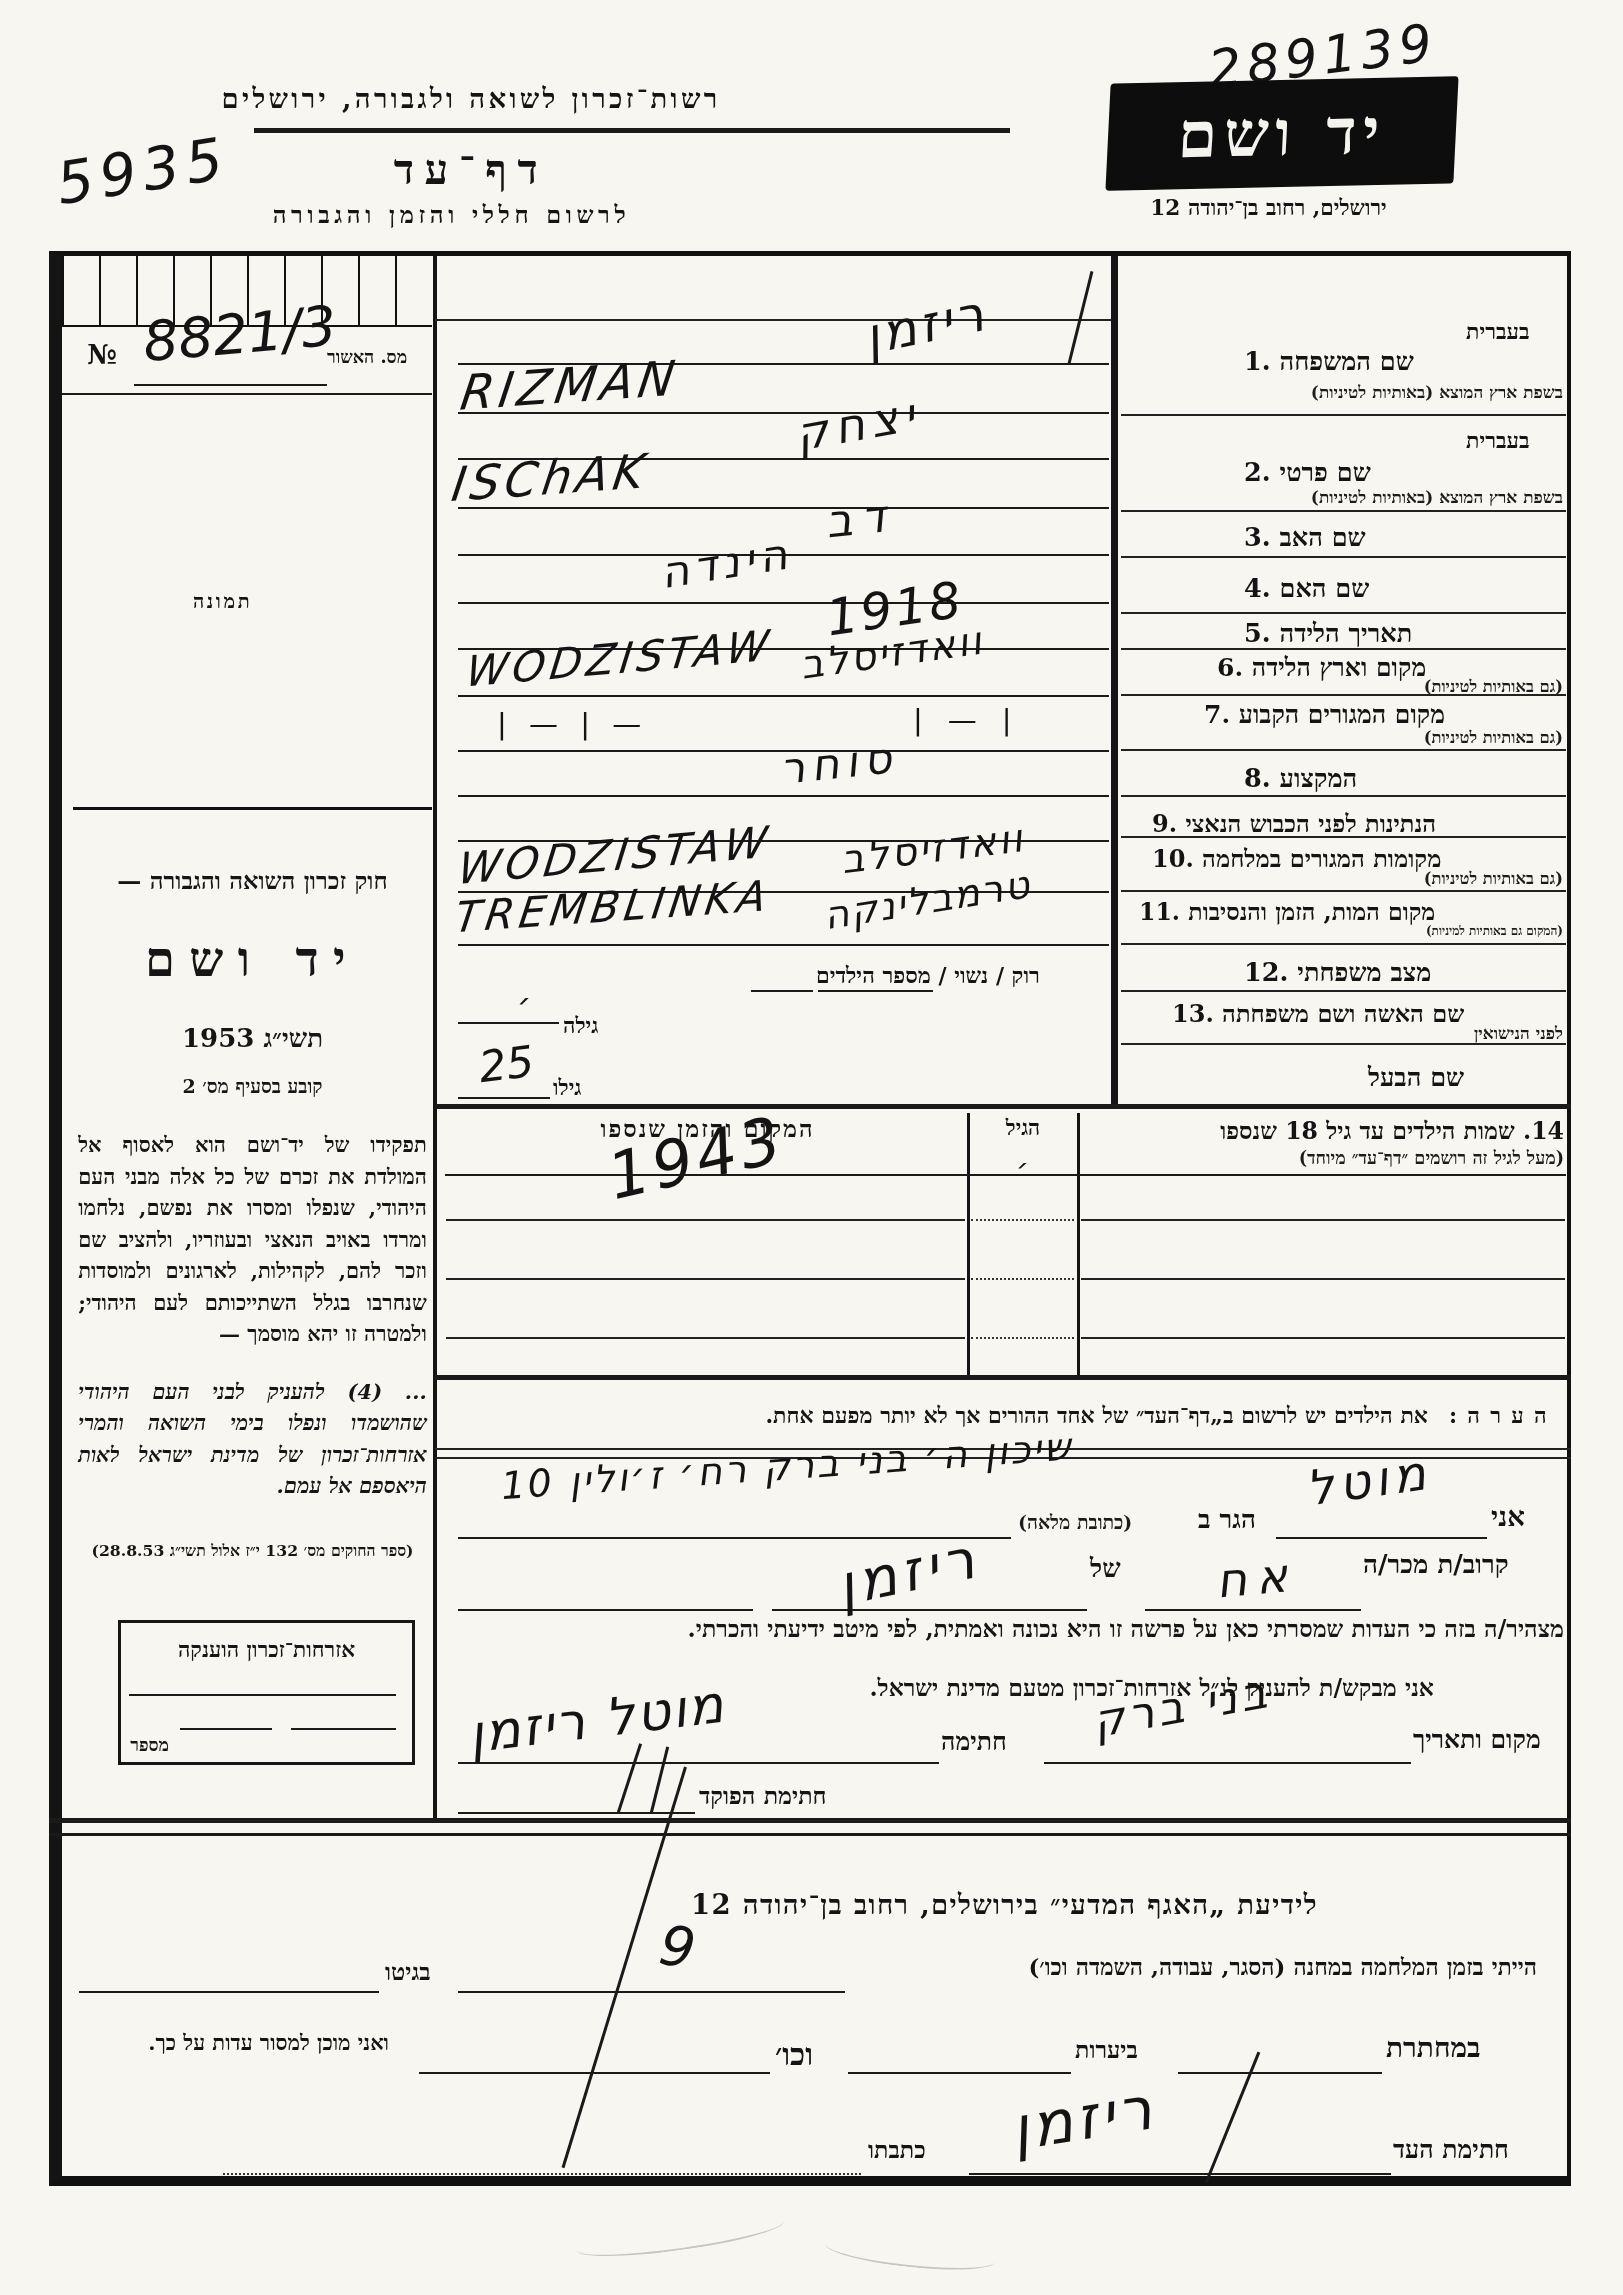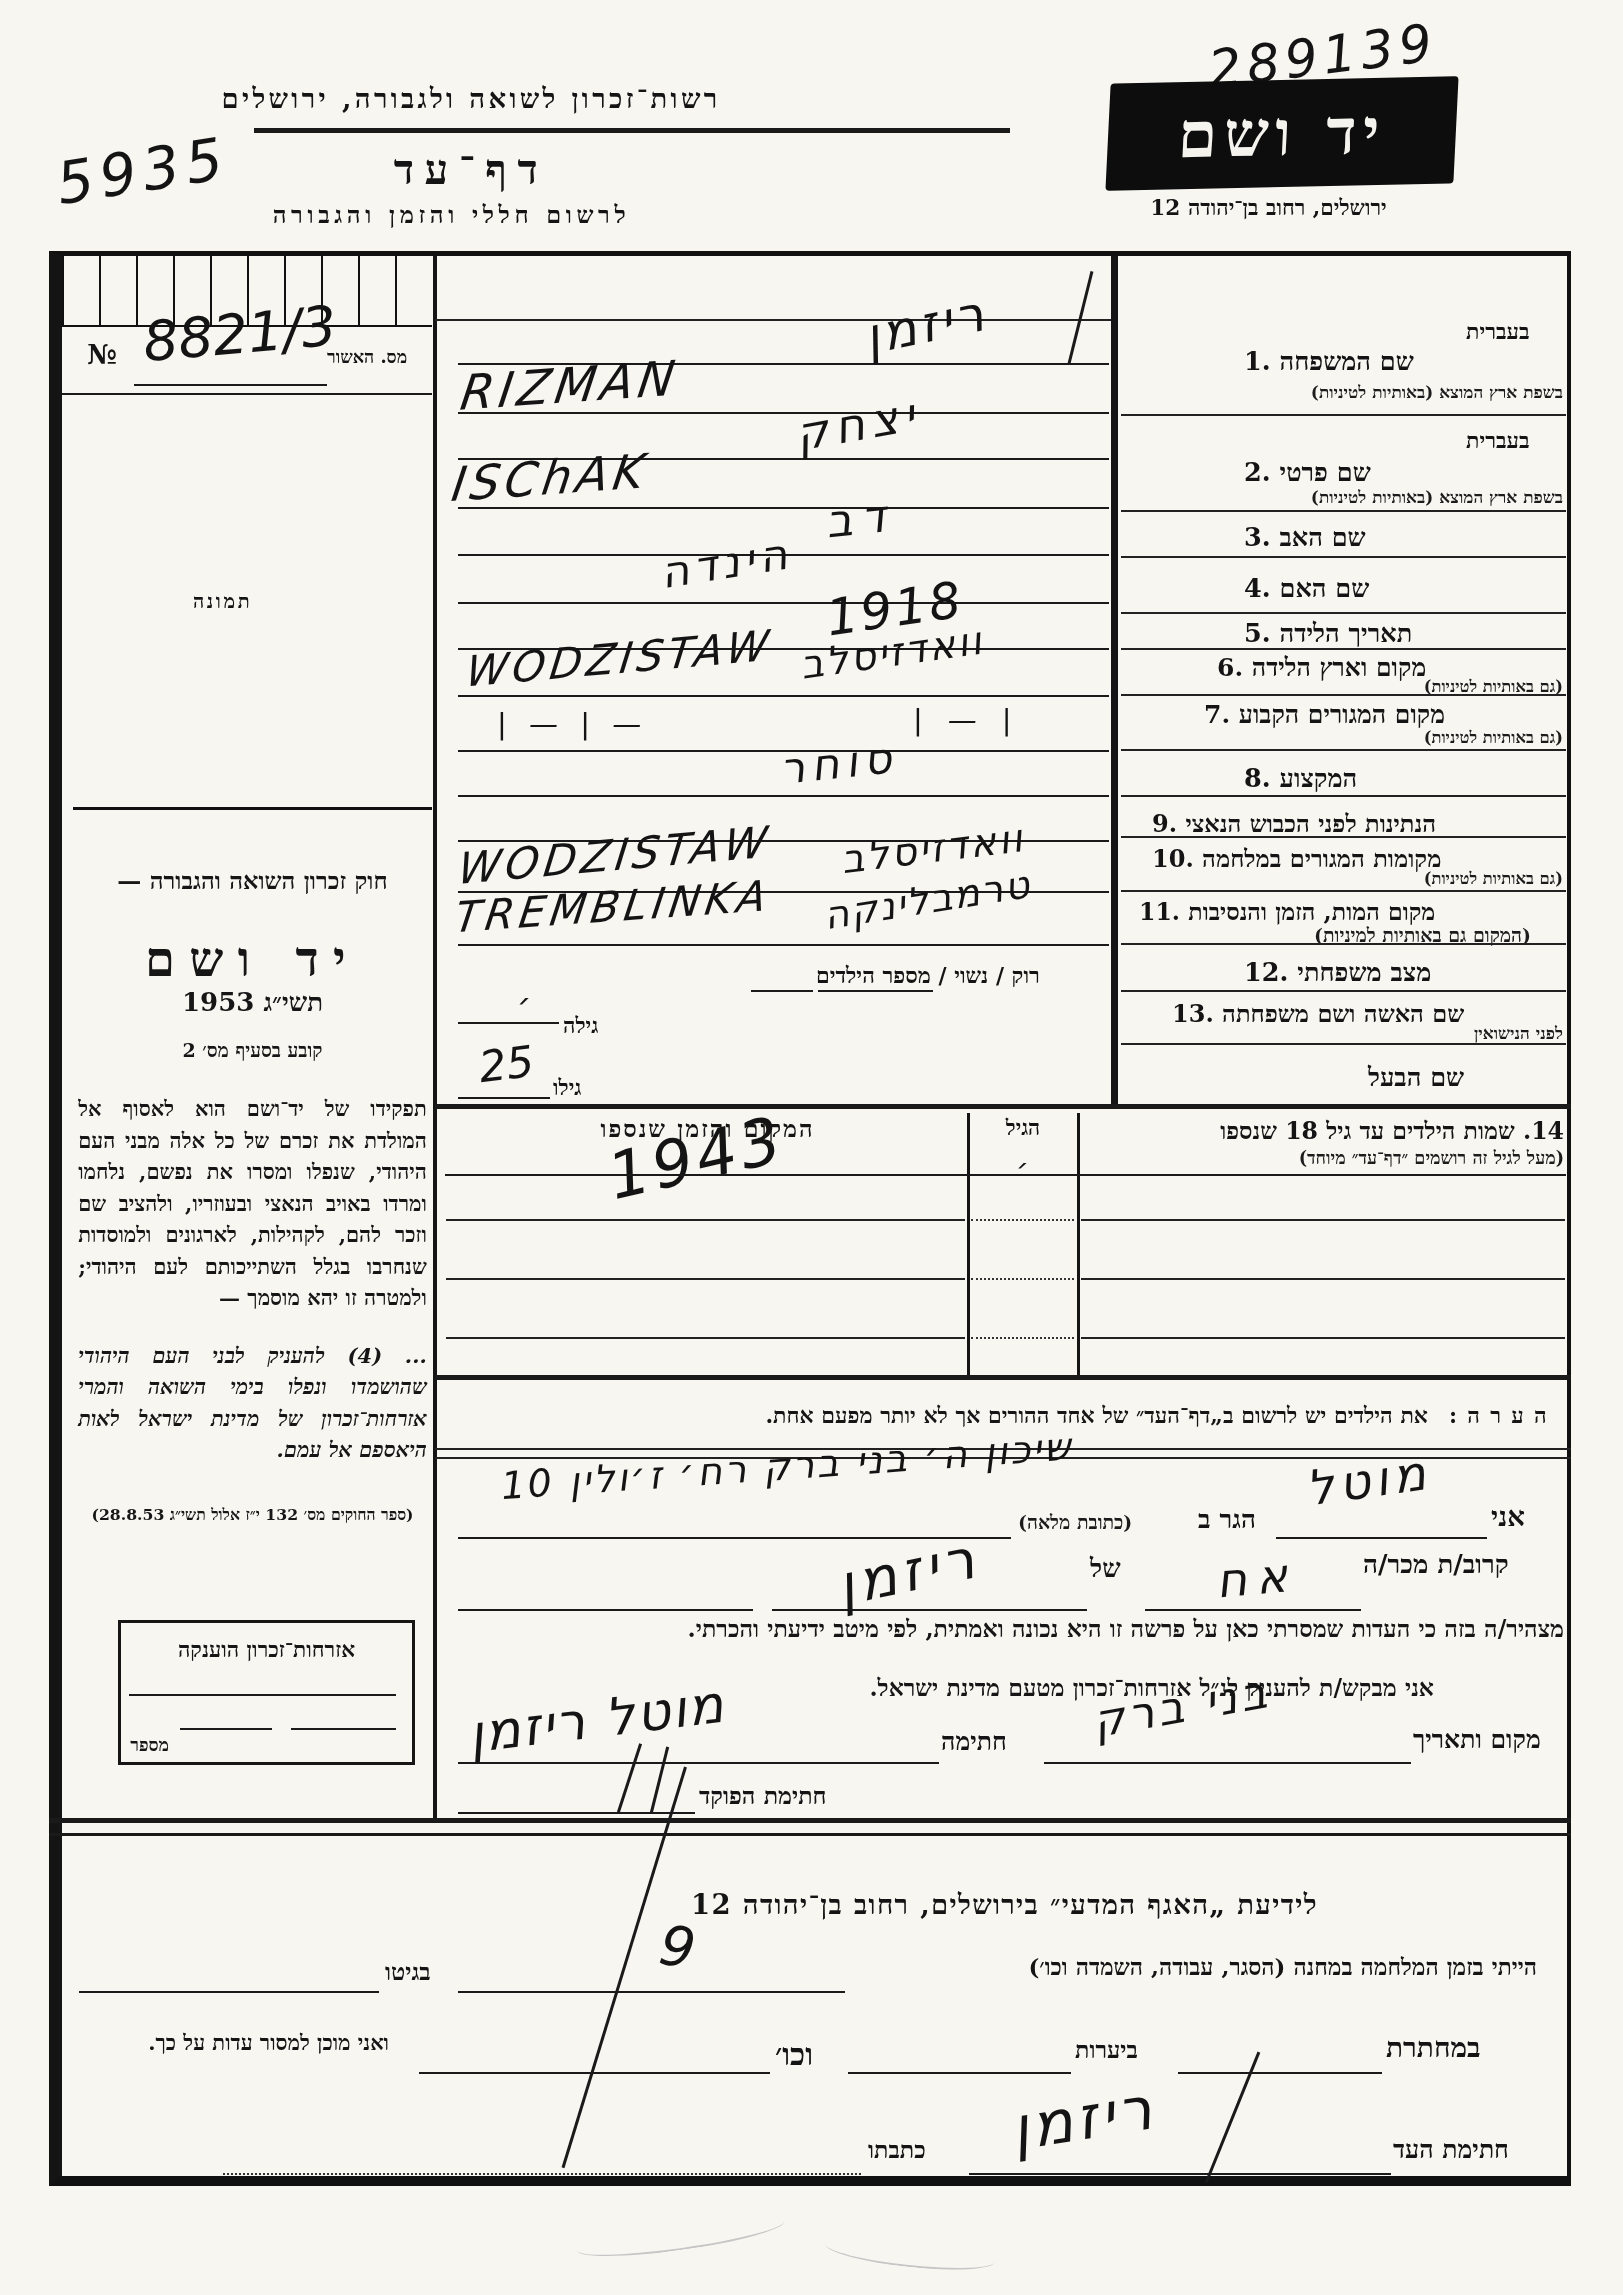--- a/index.html
+++ b/index.html
@@ -66,21 +66,21 @@
   <div class="ln" style="left:134px;top:384px;width:193px;"></div>
   <div class="hw" style="left:143px;top:302px;font-size:55px;transform:rotate(-5deg);direction:ltr;">8821/3</div>
   <div class="lbl" style="left:327px;top:346px;font-size:17.7px;">מס. האשור</div>
   <div class="ln" style="left:62px;top:393px;width:370px;"></div>
 
   <div class="lbl" style="left:193px;top:590px;font-size:19.6px;letter-spacing:2.6px;">תמונה</div>
 
   <div class="lawbox">
     <div style="margin-top:56px;font-weight:bold;font-size:24px;">חוק זכרון השואה והגבורה —</div>
     <div style="margin-top:36px;font-weight:bold;font-size:48px;letter-spacing:14.4px;">יד ושם</div>
-    <div style="font-weight:bold;font-size:26px;">תשי״ג 1953</div>
+    <div style="margin-top:36px;font-weight:bold;font-size:26px;">תשי״ג 1953</div>
     <div style="margin-top:21px;font-weight:bold;font-size:19px;">קובע בסעיף מס׳ 2</div>
     <div style="margin:31px 5.2px 0 5.2px;font-weight:bold;font-size:21px;line-height:1.5;text-align:justify;">תפקידו של יד־ושם הוא לאסוף אל המולדת את זכרם של כל אלה מבני העם היהודי, שנפלו ומסרו את נפשם, נלחמו ומרדו באויב הנאצי ובעוזריו, ולהציב שם וזכר להם, לקהילות, לארגונים ולמוסדות שנחרבו בגלל השתייכותם לעם היהודי; ולמטרה זו יהא מוסמך —</div>
     <div style="margin:26px 5.2px 0 5.2px;font-weight:bold;font-size:21px;line-height:1.5;text-align:justify;font-style:italic;">... (4) להעניק לבני העם היהודי שהושמדו ונפלו בימי השואה והמרי אזרחות־זכרון של מדינת ישראל לאות היאספם אל עמם.</div>
     <div style="margin:39px 1.3px 19.6px 1.3px;font-weight:bold;font-size:15.7px;">(ספר החוקים מס׳ 132 י״ז אלול תשי״ג 28.8.53)</div>
   </div>
 
   <div class="stamp">
     <div style="margin-top:14.4px;text-align:center;font-weight:bold;font-size:21.6px;">אזרחות־זכרון הוענקה</div>
     <div class="ln" style="left:7.9px;top:71px;width:267px;border-bottom-width:2px;"></div>
     <div class="ln" style="left:59px;top:105px;width:92px;border-bottom-width:2px;"></div>
@@ -119,21 +119,21 @@
   <div class="lnt" style="left:1121px;top:795px;width:445px;"></div>
 
   <div class="lbl" style="left:1152px;top:809px;width:411px;text-align:left;direction:ltr;font-size:24px;">9. הנתינות לפני הכבוש הנאצי</div>
   <div class="lnt" style="left:1121px;top:836px;width:445px;"></div>
 
   <div class="lbl" style="left:1152px;top:844px;width:411px;text-align:left;direction:ltr;font-size:24px;">10. מקומות המגורים במלחמה</div>
   <div class="sub" style="left:1152px;top:869px;width:411px;text-align:right;font-size:16.4px;">(גם באותיות לטיניות)</div>
   <div class="lnt" style="left:1121px;top:890px;width:445px;"></div>
 
   <div class="lbl" style="left:1139px;top:898px;width:424px;text-align:left;direction:ltr;font-size:23.6px;">11. מקום המות, הזמן והנסיבות</div>
-  <div class="sub" style="left:1107px;top:924px;width:424px;text-align:right;font-size:19px;">(המקום גם באותיות למיניות)</div>
+  <div class="sub" style="left:1139px;top:924px;width:424px;text-align:right;font-size:12px;">(המקום גם באותיות למיניות)</div>
   <div class="lnt" style="left:1121px;top:943px;width:445px;"></div>
 
   <div class="lbl" style="left:1244px;top:957px;width:319px;text-align:left;direction:ltr;font-size:25.5px;">12. מצב משפחתי</div>
   <div class="lnt" style="left:1121px;top:990px;width:445px;"></div>
 
   <div class="lbl" style="left:1172px;top:999px;width:391px;text-align:left;direction:ltr;font-size:24px;">13. שם האשה ושם משפחתה</div>
   <div class="sub" style="left:1414px;top:1023px;width:149px;text-align:right;font-size:17px;">לפני הנישואין</div>
   <div class="lnt" style="left:1121px;top:1043px;width:445px;"></div>
 
   <div class="lbl" style="left:1368px;top:1062px;font-size:25.5px;">שם הבעל</div>

